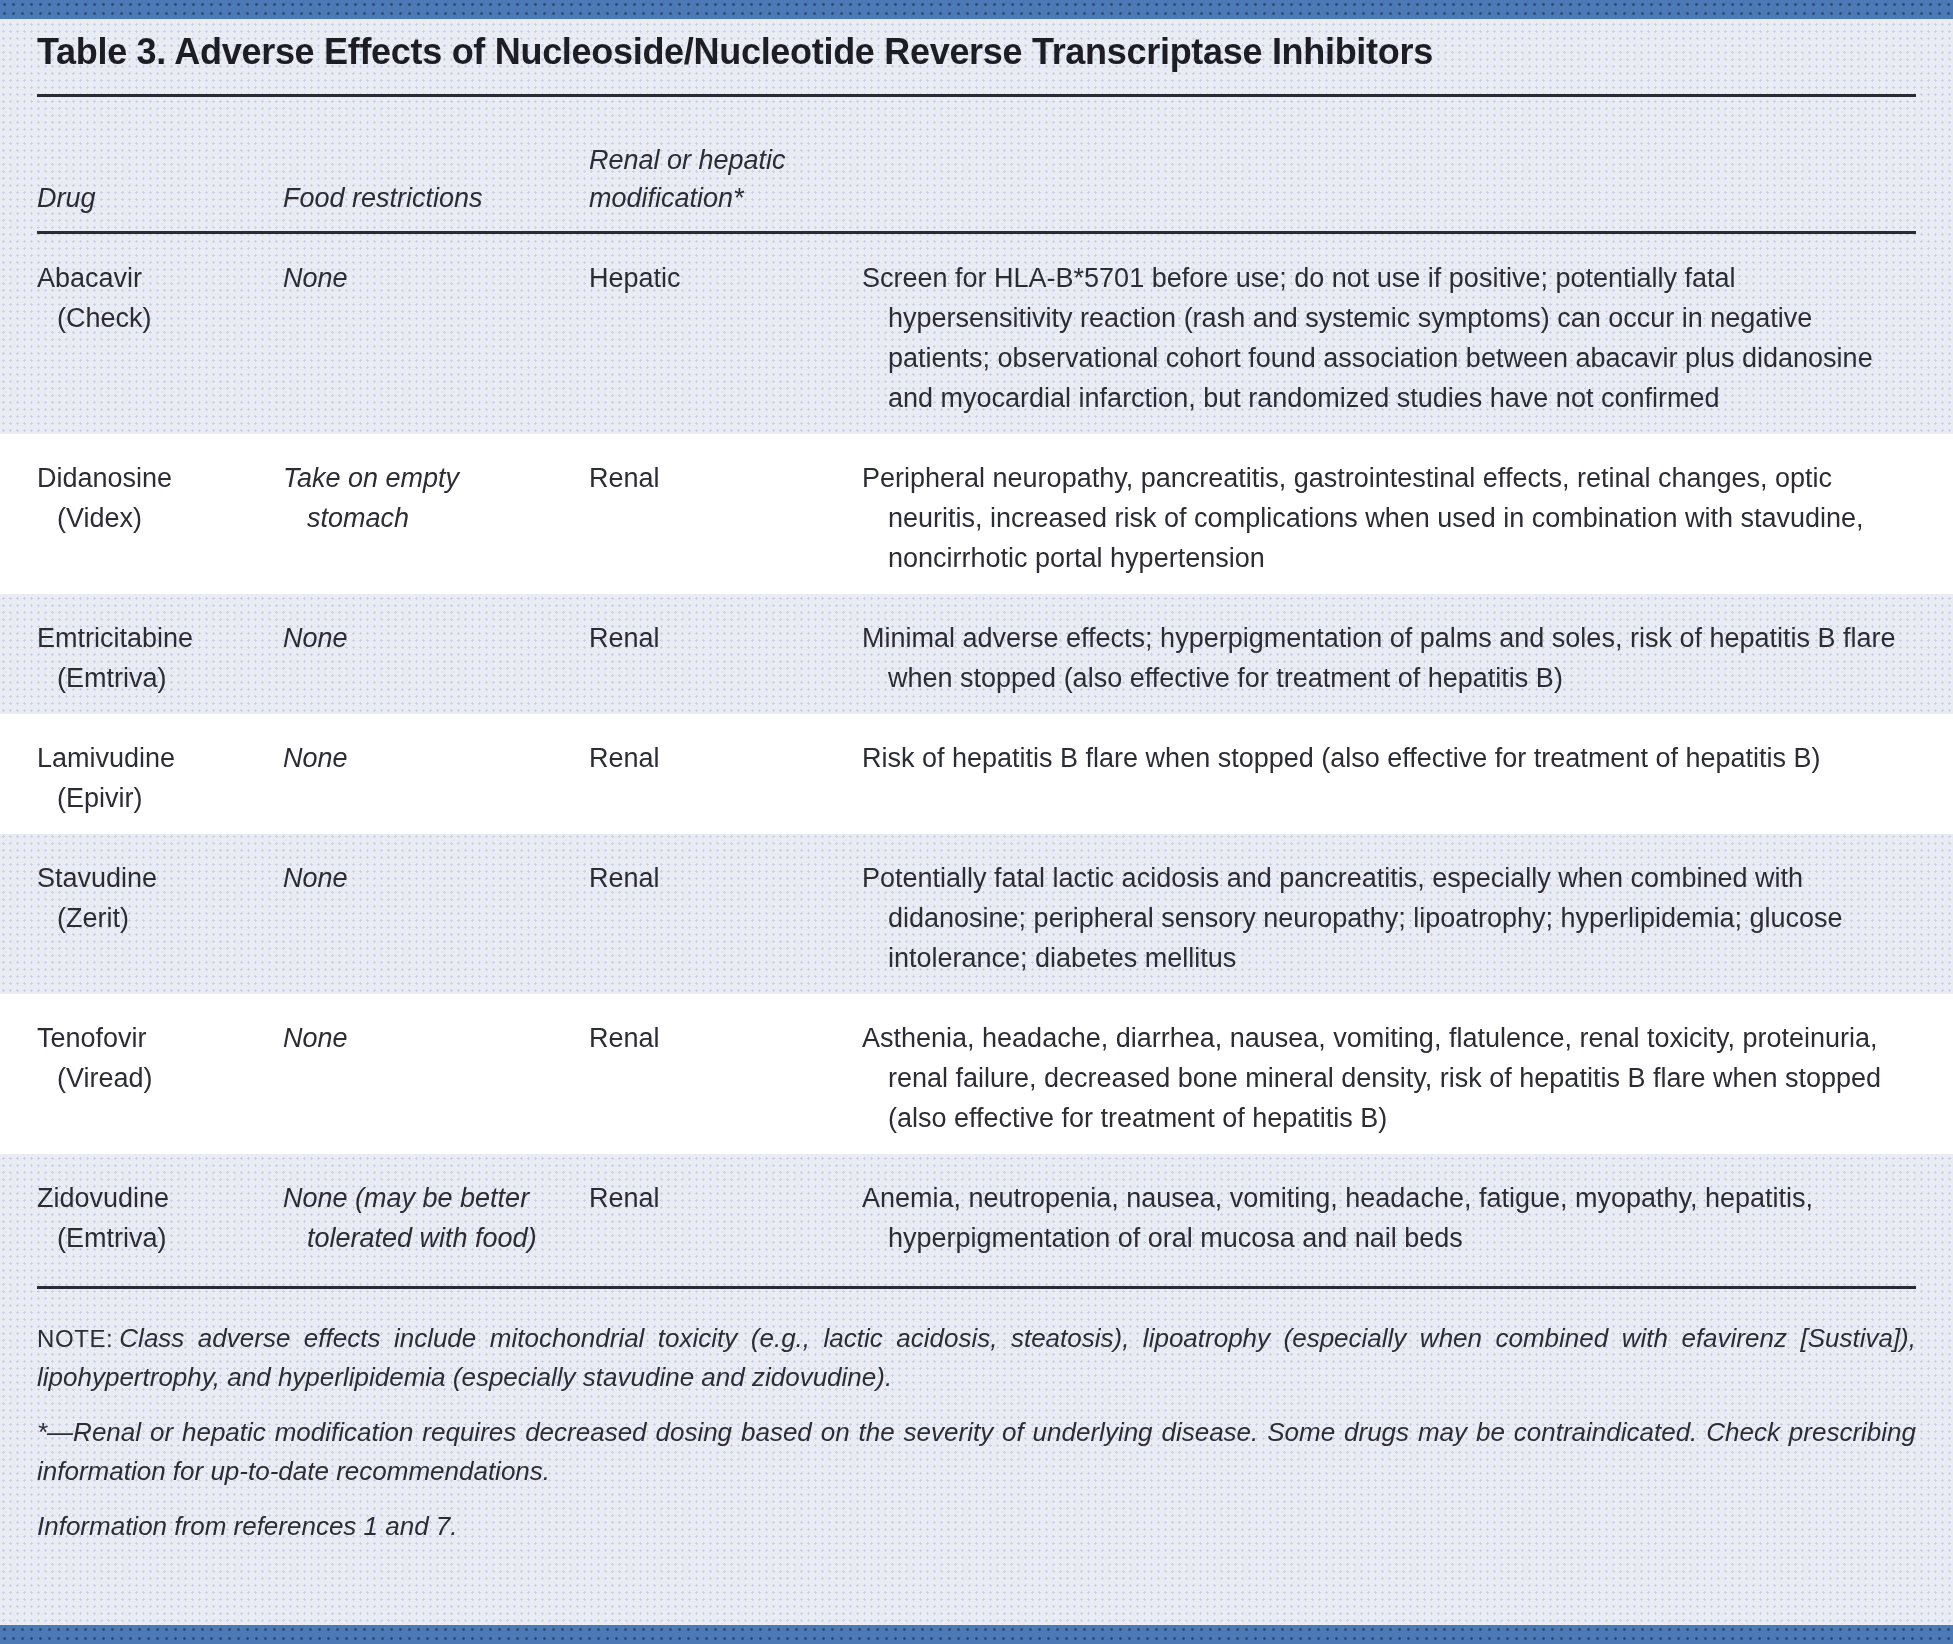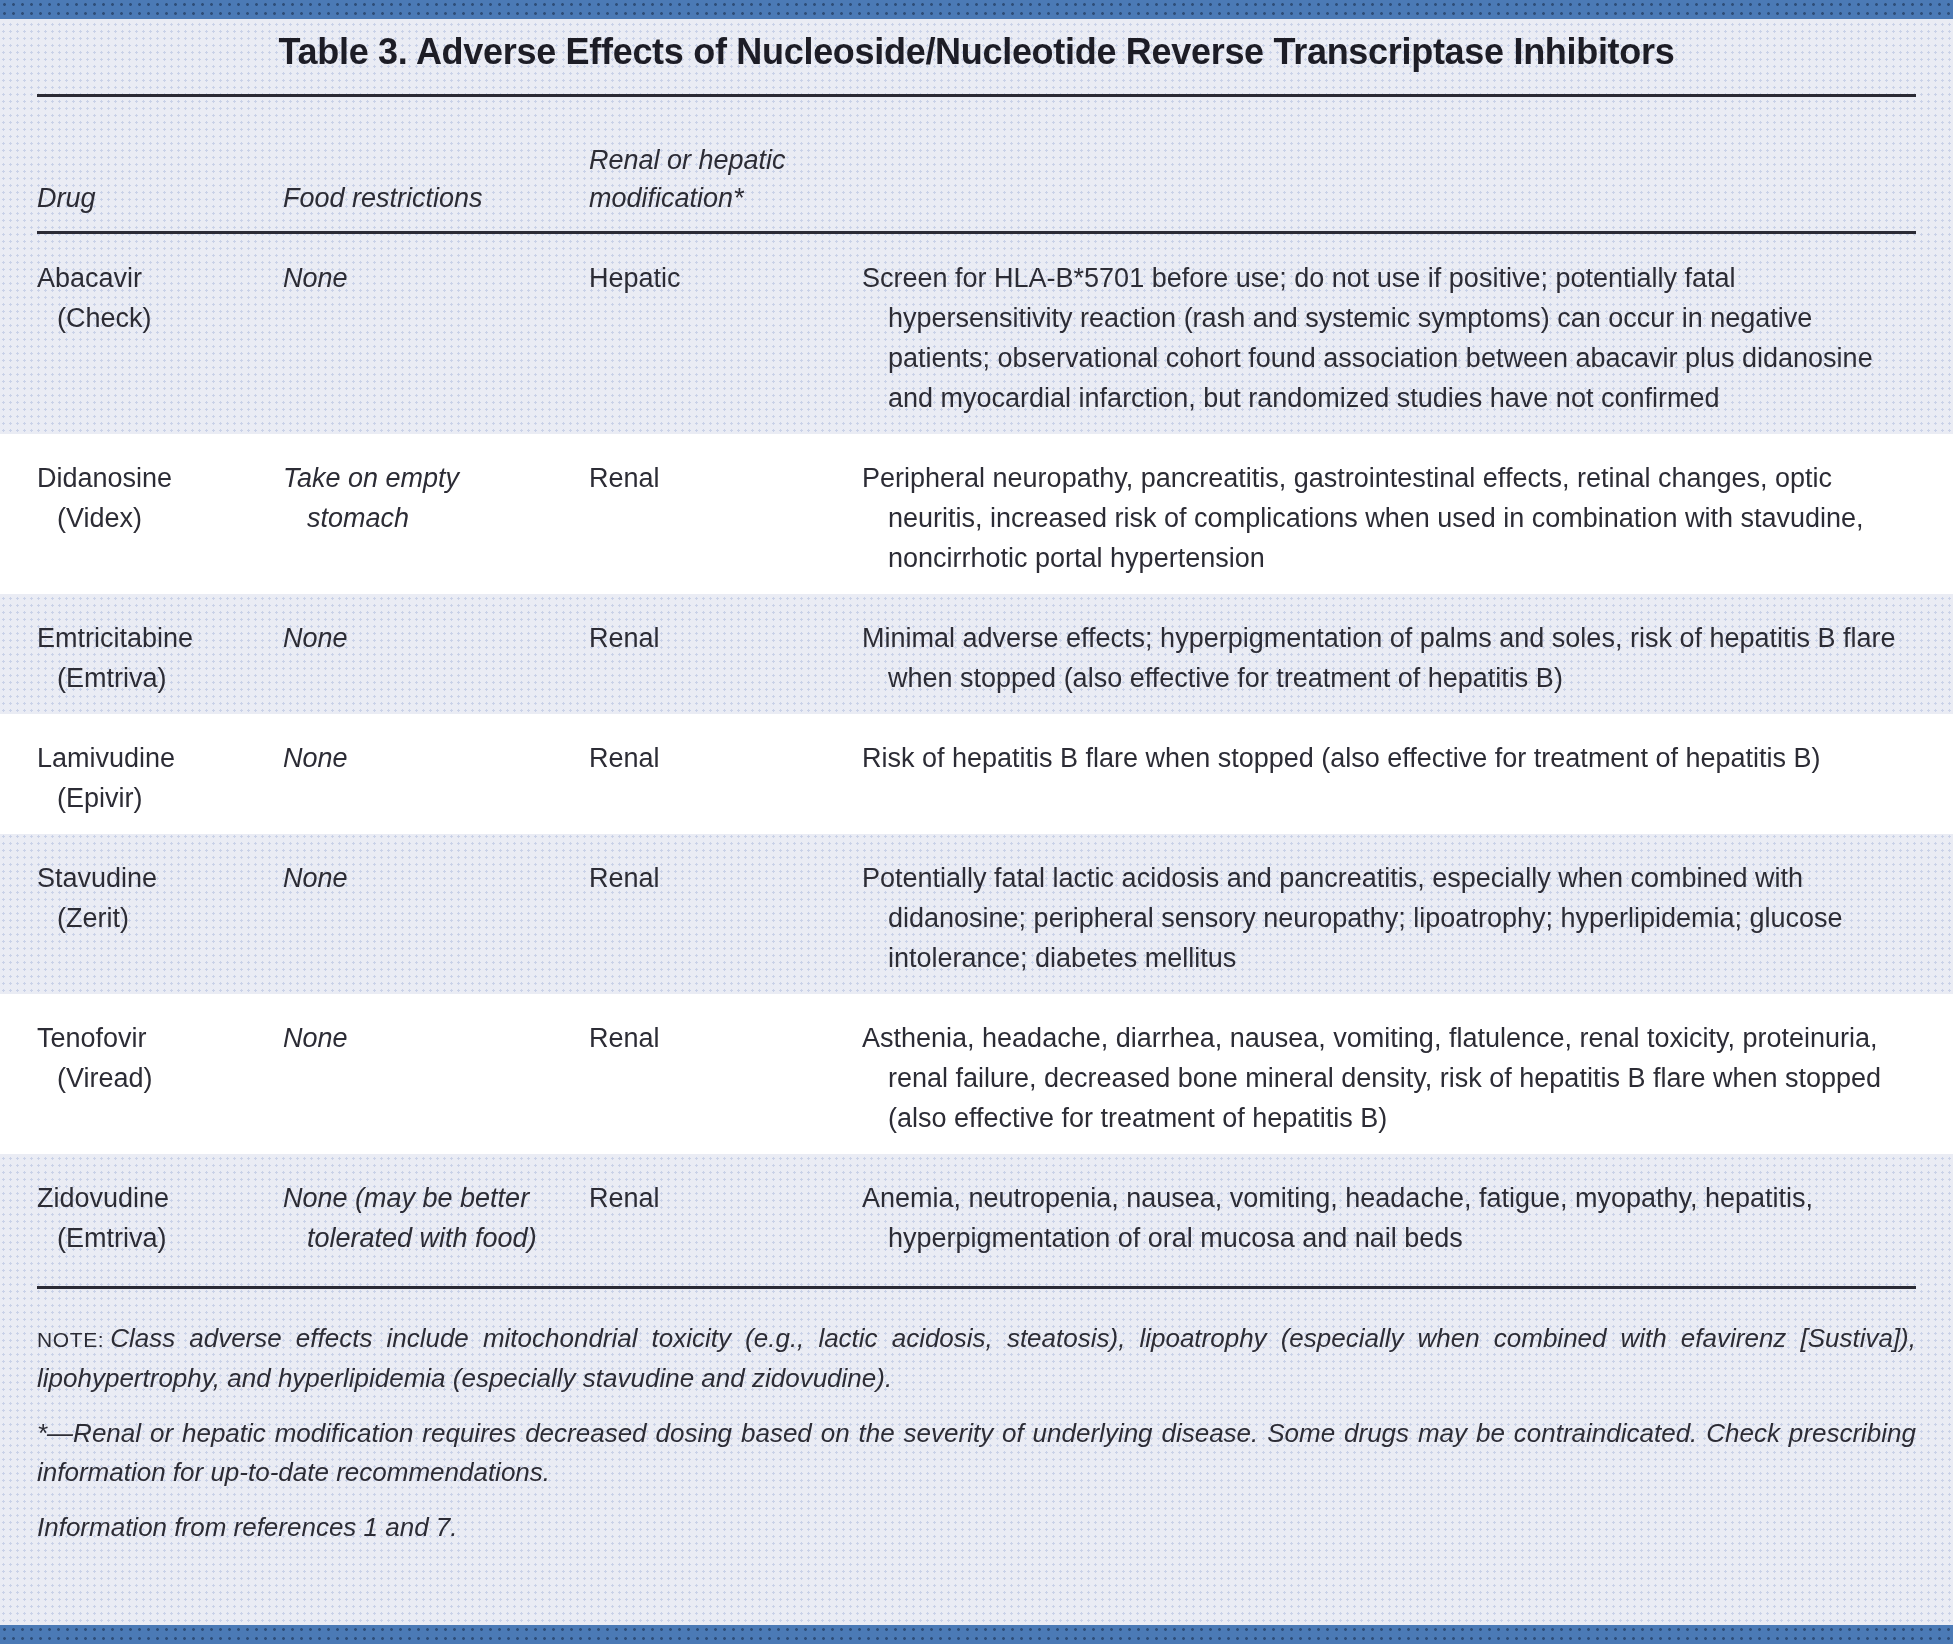--- a/index.html
+++ b/index.html
@@ -18,21 +18,21 @@
     background-color:var(--accent-bar,#4b7ab6);
     background-image:radial-gradient(circle, rgba(22,42,72,.55) 1.2px, transparent 1.6px);
     background-size:9px 9px;
   }
   .accent-bar.top{top:0;}
   .accent-bar.bottom{bottom:0;}
   .inner{padding:0 37px;}
   .table-title{
     margin:0;padding-top:30px;
     font-size:36px;line-height:44px;font-weight:bold;
-    letter-spacing:-0.3px;color:#1d1d26;text-align:center;
+    letter-spacing:-0.3px;color:#1d1d26;
   }
   .rule{height:3px;background:#2b2b35;border:0;margin:0;}
   .rule.under-title{margin-top:20px;}
   .rule.under-header{margin-top:14px;}
   .rule.above-notes{margin-top:12px;}
   .grid{
     display:grid;
     grid-template-columns:246px 306px 273px 1fr;
   }
   .thead{align-items:end;padding-top:44px;}
@@ -50,21 +50,21 @@
   .cell-food .hang{max-width:230px;display:block;font-style:italic;}
   .cell-adverse .hang{padding-left:26px;text-indent:-26px;display:block;}
   .notes{padding:30px 37px 0;}
   .note{
     margin:0 0 16px;
     font-style:italic;font-size:26px;line-height:39px;
     text-align:justify;color:#2c2c35;
   }
   .note.last{text-align:left;}
   .note-label{
-    font-style:normal;font-size:21px;letter-spacing:.6px;margin-right:6px;margin-top:26px;
+    font-style:normal;font-size:24px;letter-spacing:.6px;margin-right:6px;margin-top:26px;
   }
 </style>
 </head>
 <body>
 
 <div class="page">
   <div class="accent-bar top"></div>
 
   <div class="inner">
     <h1 class="table-title">Table 3. Adverse Effects of Nucleoside/Nucleotide Reverse Transcriptase Inhibitors</h1>

